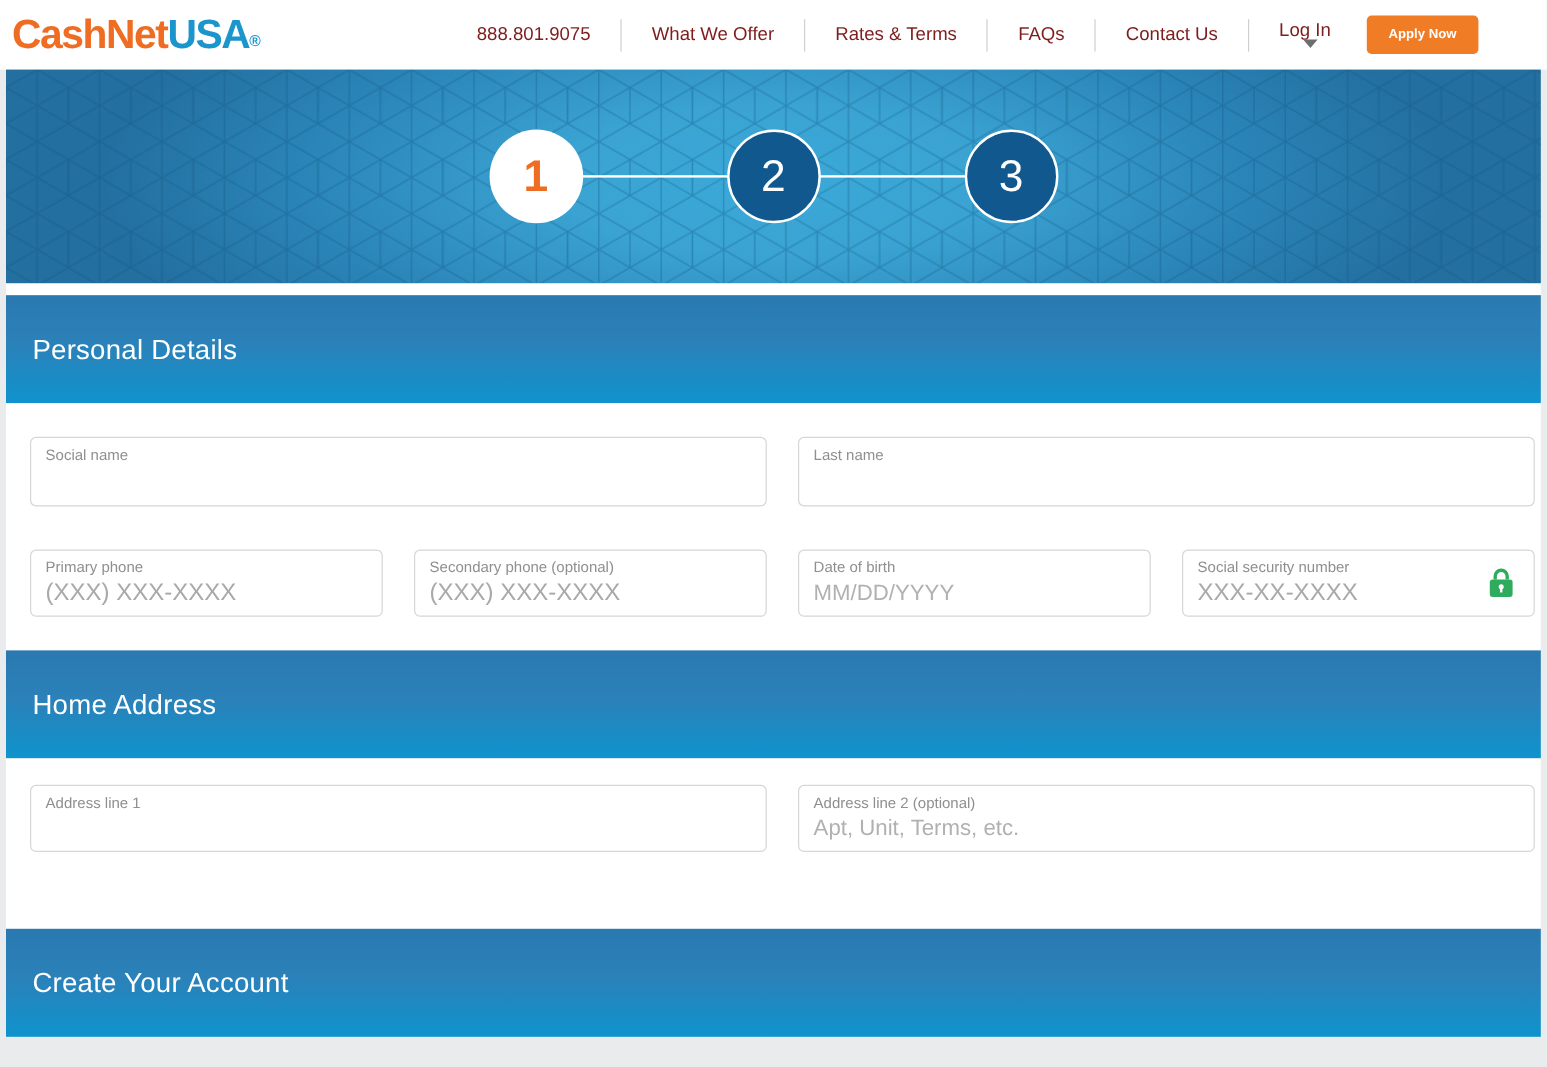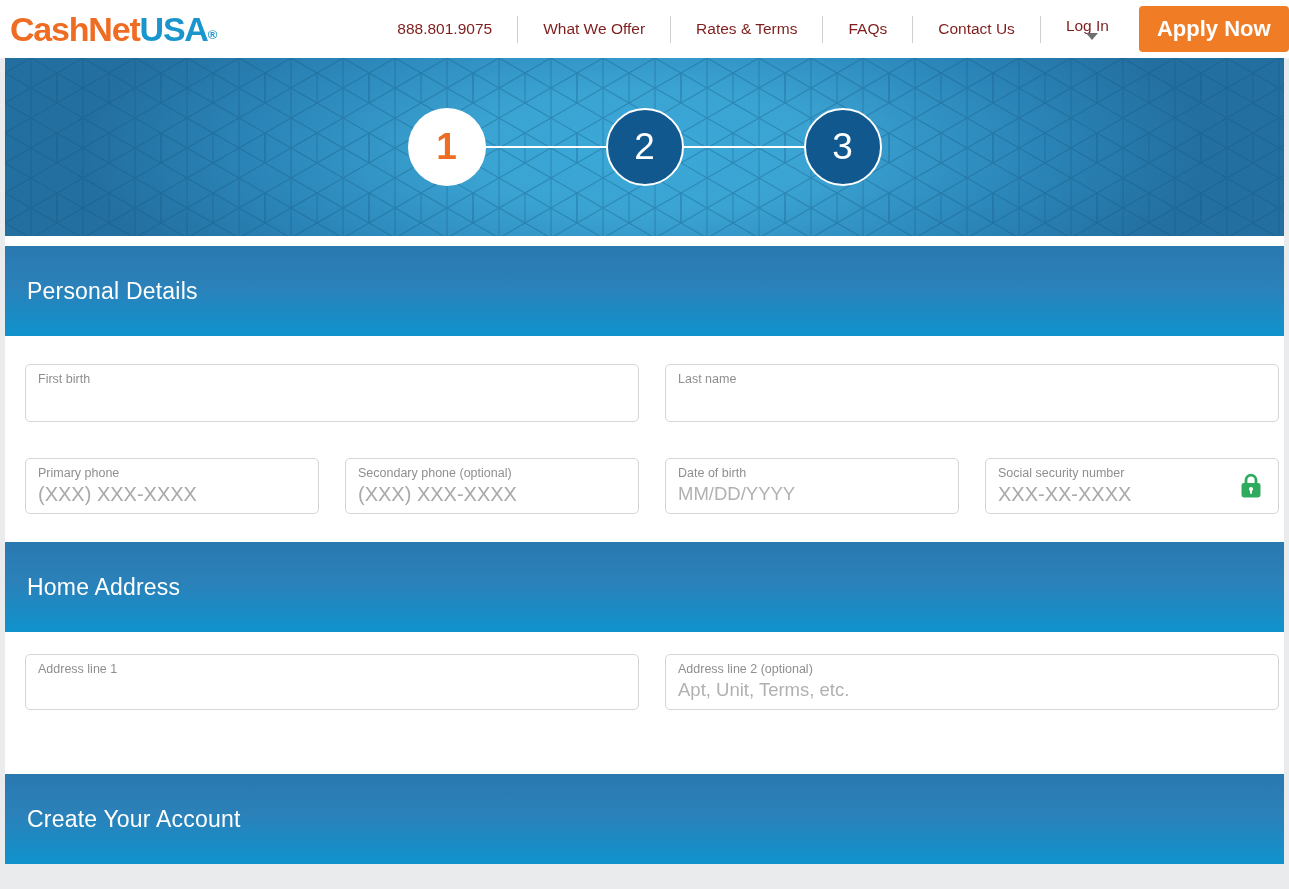--- a/index.html
+++ b/index.html
@@ -59,21 +59,21 @@
   .caret {
     width: 0; height: 0;
     border-left: 6px solid transparent;
     border-right: 6px solid transparent;
     border-top: 7px solid #6d6d6d;
     margin-left: 9px;
   }
   .apply-btn {
     background: #f07c26;
     color: #fff;
-    font-size: 22px;
+    font-size: 11px;
     font-weight: bold;
     border: none;
     border-radius: 4px;
     padding: 10px 18px;
     margin-left: 8px;
     cursor: pointer;
     white-space: nowrap;
   }
 
   
@@ -269,21 +269,21 @@
 
     <div class="section-head">
       <span class="title">Personal Details</span>
     </div>
 
     <div class="form-body">
       <div class="spacer-28"></div>
 
       <div class="row">
         <div class="field tall w-half mr-sm">
-          <span class="flabel">First birth</span>
+          <span class="flabel">Social name</span>
           <span class="fvalue"></span>
         </div>
         <div class="field tall w-half">
           <span class="flabel">Last name</span>
           <span class="fvalue"></span>
         </div>
       </div>
 
       <div class="spacer-36"></div>
 

